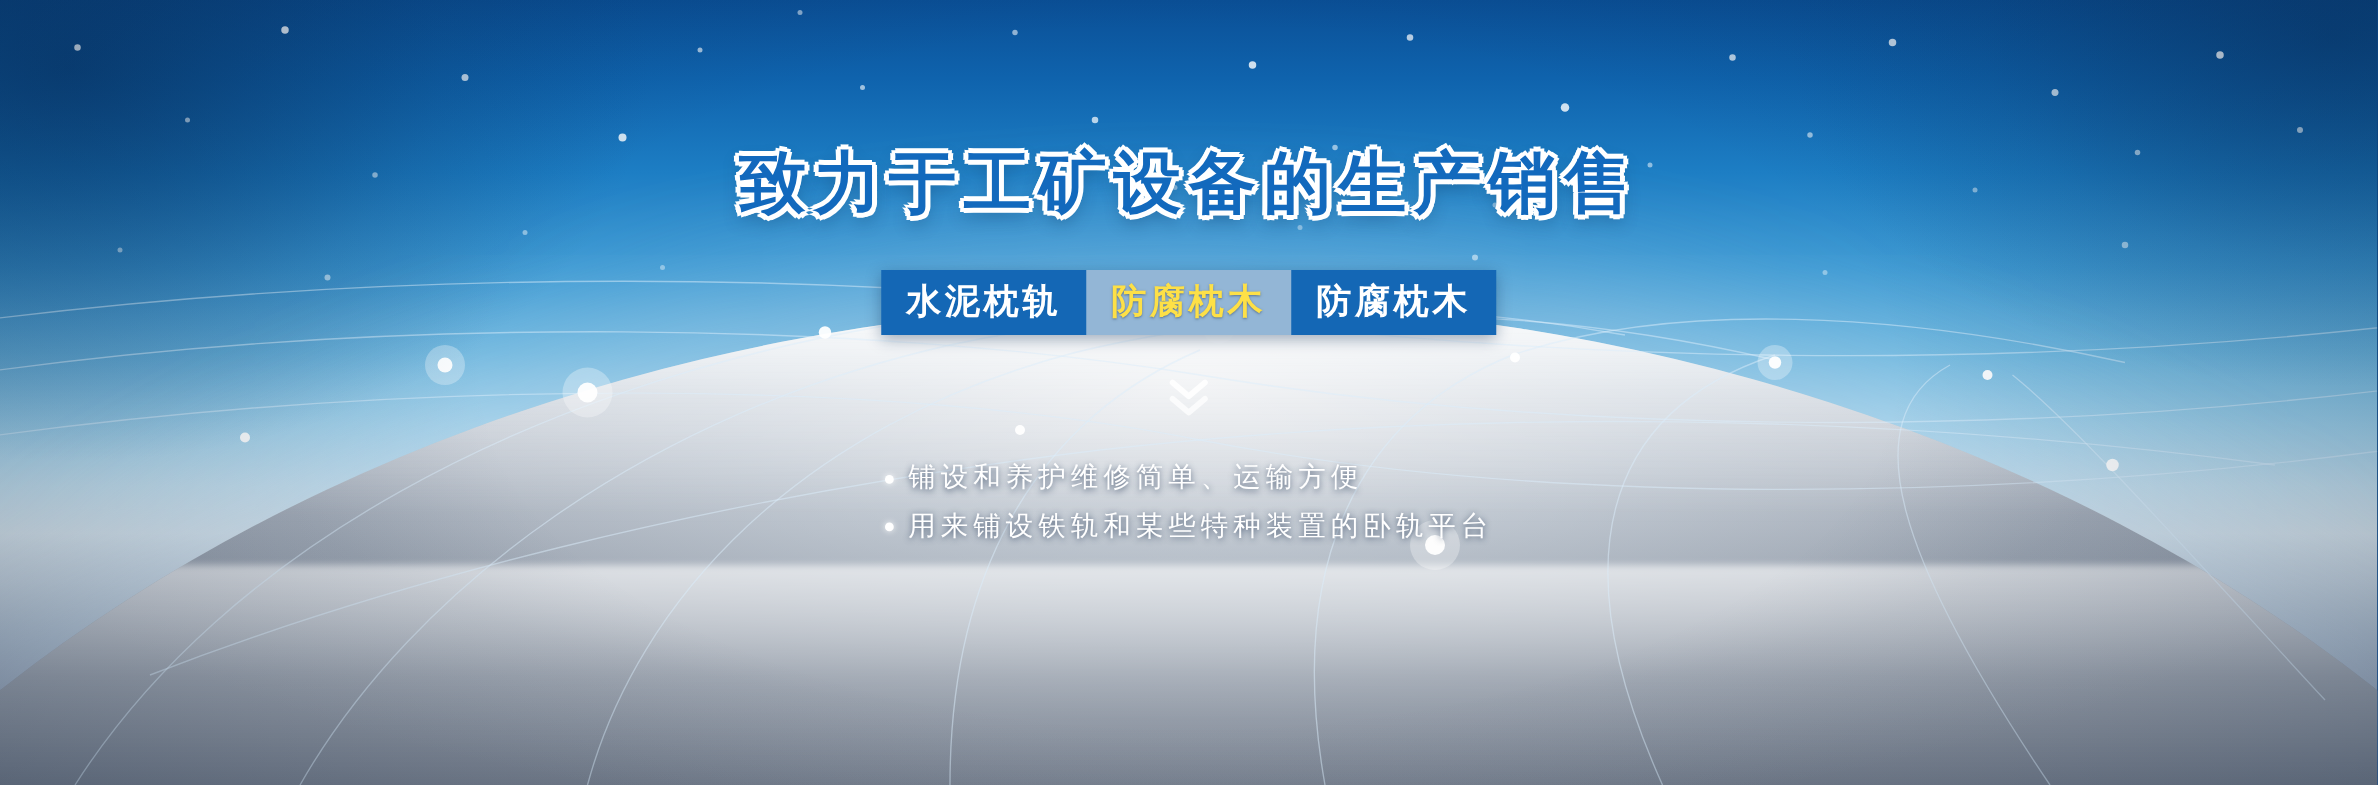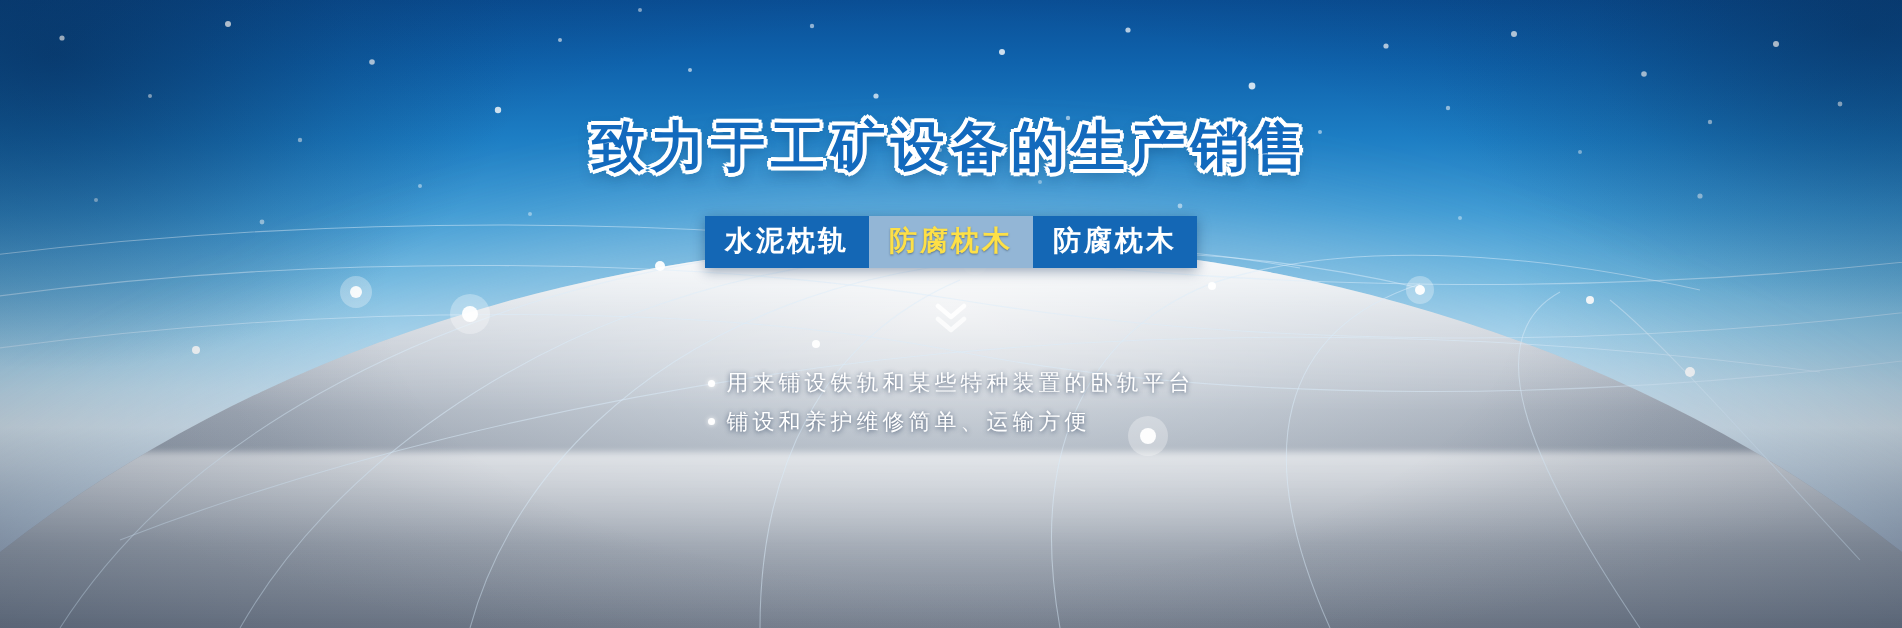--- a/index.html
+++ b/index.html
@@ -255,22 +255,22 @@
     </div>
 
     <svg class="chev" viewBox="0 0 34 36">
       <path d="M4 6 L17 17 L30 6" fill="none" stroke="#ffffff" stroke-width="4.5" stroke-linecap="round" stroke-linejoin="round" opacity=".95"></path>
       <path d="M4 19 L17 30 L30 19" fill="none" stroke="#ffffff" stroke-width="4.5" stroke-linecap="round" stroke-linejoin="round" opacity=".8"></path>
     </svg>
 
     <div class="bullets">
       <div class="bullet">
         <span class="dot"></span>
-        <span>用来铺设铁轨和某些特种装置的卧轨平台</span>
+        <span>铺设和养护维修简单、运输方便</span>
       </div>
       <div class="bullet">
         <span class="dot"></span>
-        <span>铺设和养护维修简单、运输方便</span>
+        <span>用来铺设铁轨和某些特种装置的卧轨平台</span>
       </div>
     </div>
 
   </div>
 </div>
 
 </body></html>

